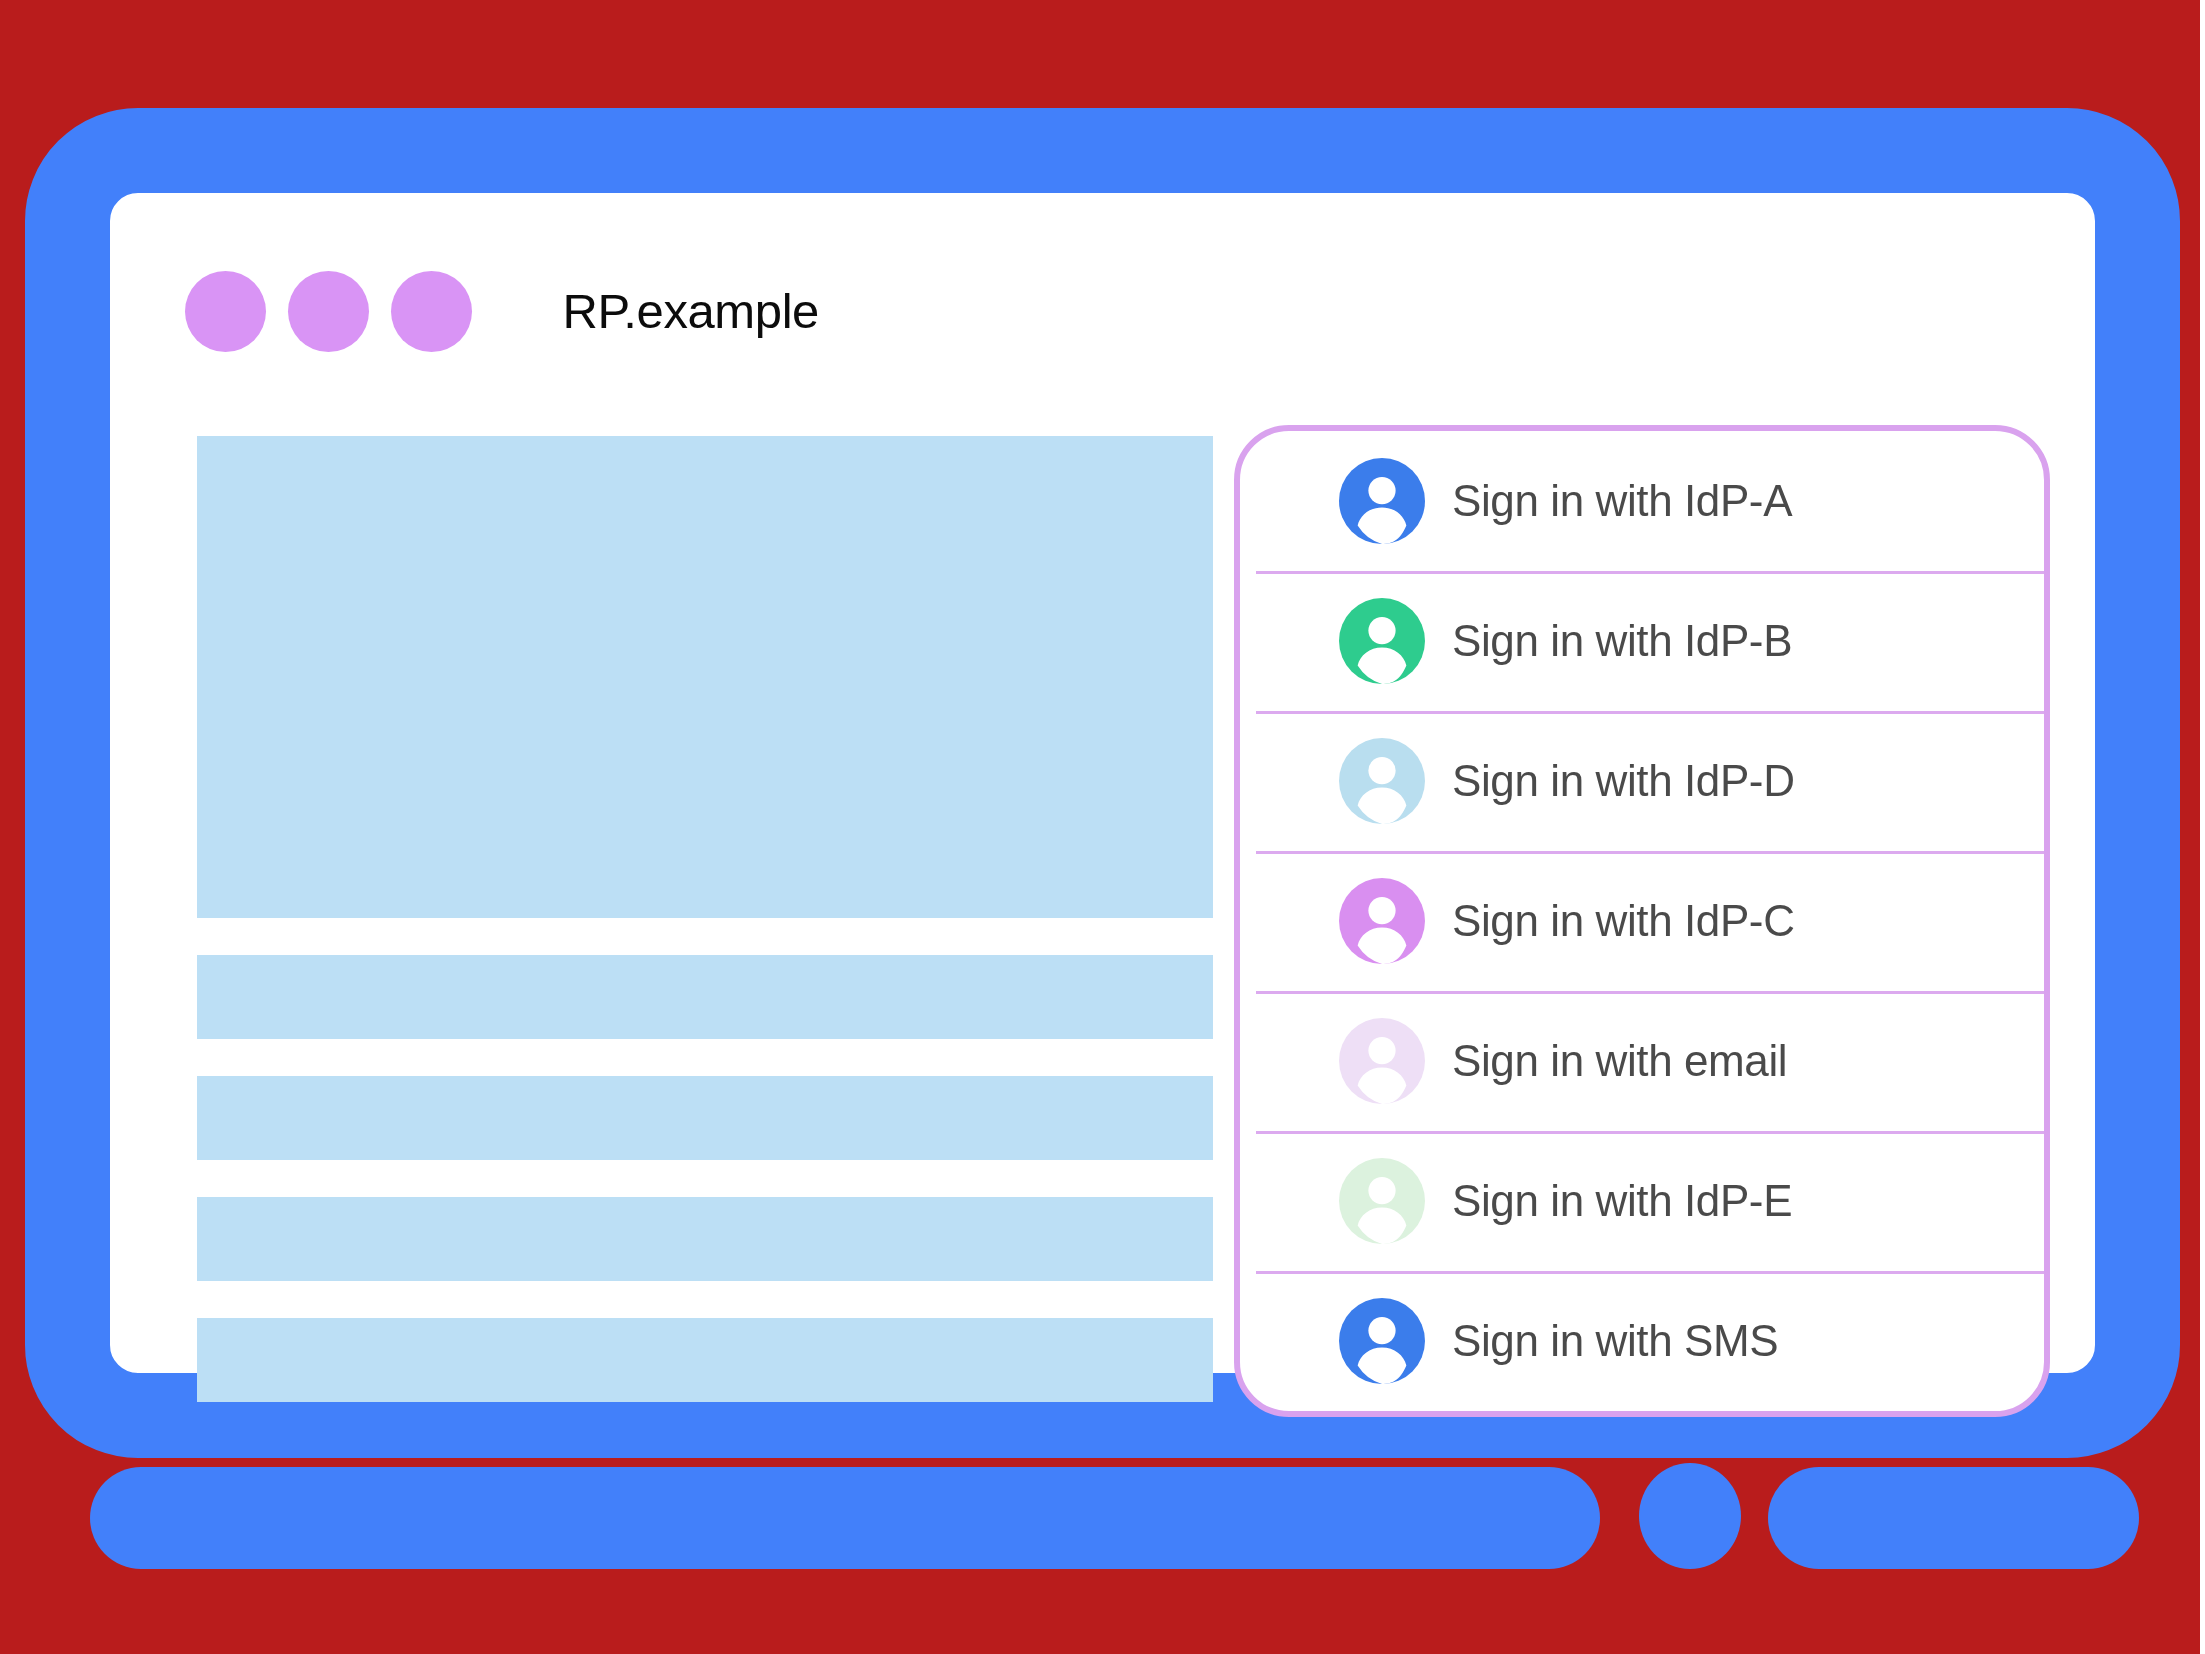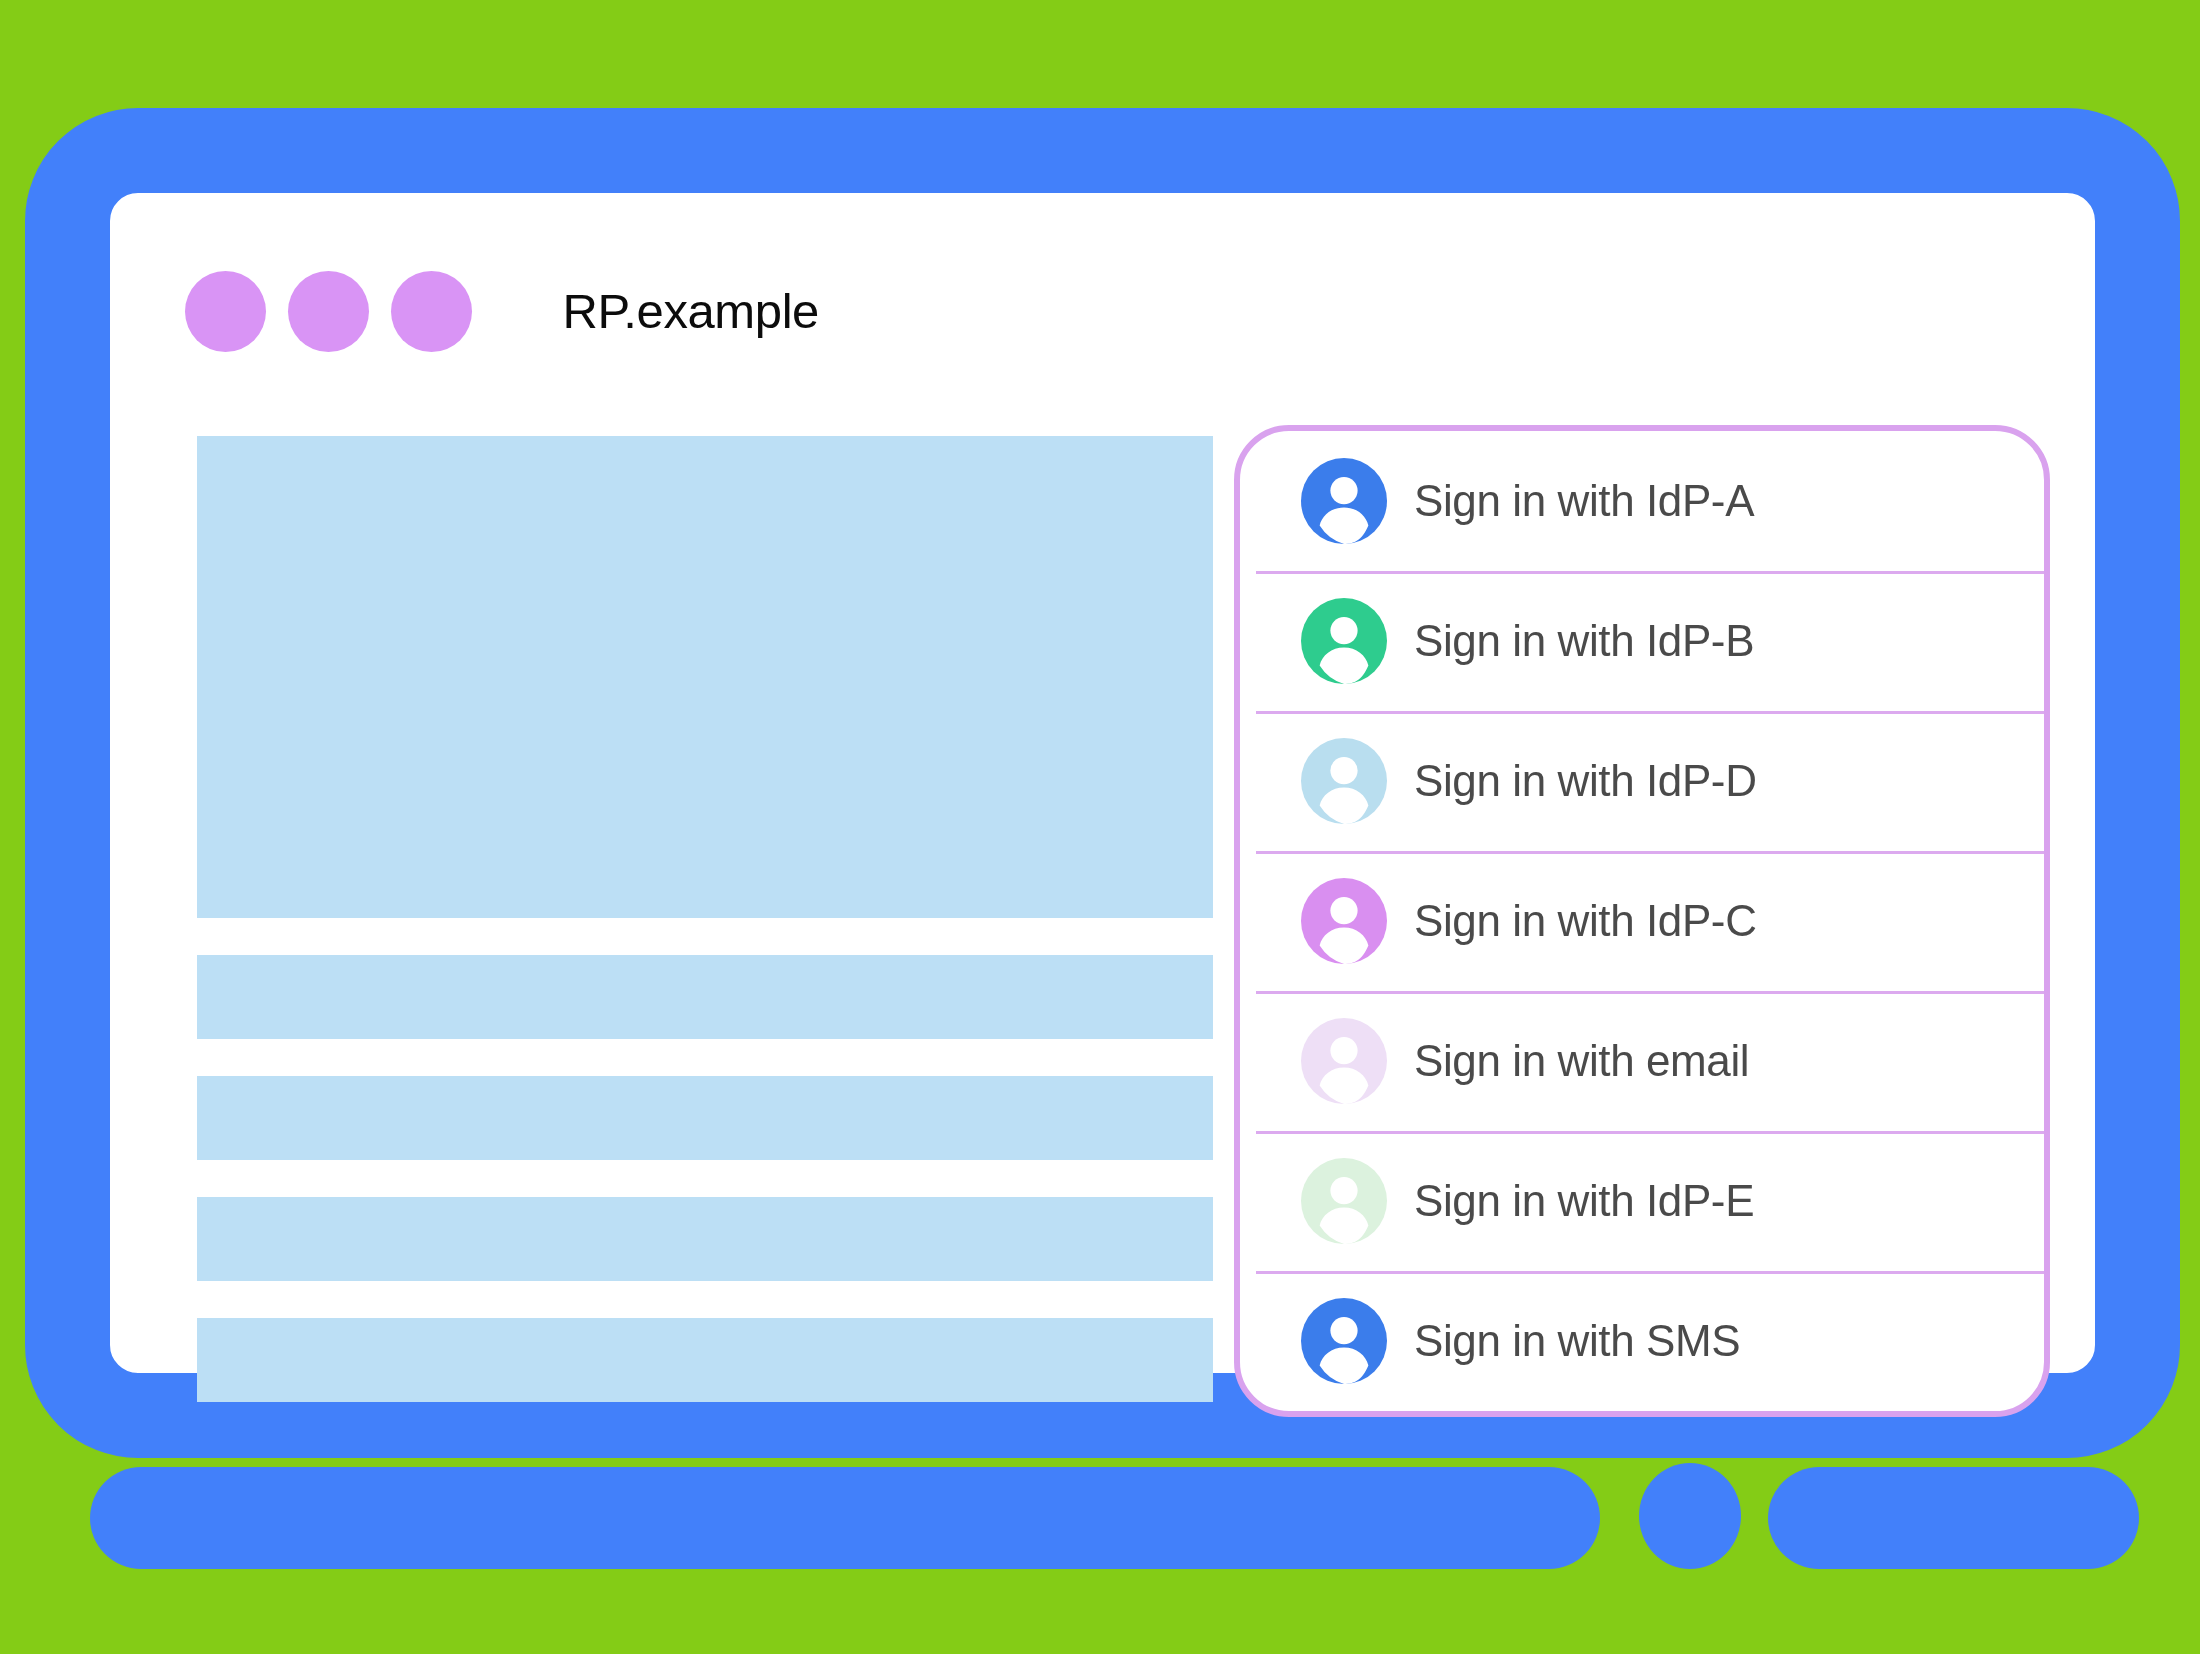--- a/index.html
+++ b/index.html
@@ -11,21 +11,21 @@
     width: 2206px;
     height: 1654px;
     font-family: "Liberation Sans", sans-serif;
     overflow: hidden;
   }
 
   #stage {
     position: relative;
     width: 2200px;
     height: 1654px;
-    background: #84cc16;
+    background: #b91c1c;
   }
 
   
   .device-frame {
     position: absolute;
     left: 25px;
     top: 108px;
     width: 2155px;
     height: 1459px;
   }
@@ -130,21 +130,21 @@
     top: 0;
     width: 100%;
     height: 100%;
     display: flex;
     flex-direction: column;
   }
   .chooser-item {
     flex: 1 1 0;
     display: flex;
     align-items: center;
-    padding-left: 61px;
+    padding-left: 99px;
     box-sizing: border-box;
     position: relative;
     background: transparent;
     cursor: pointer;
   }
   .chooser-item + .chooser-item::before {
     content: "";
     position: absolute;
     left: 16px;
     right: 0;

